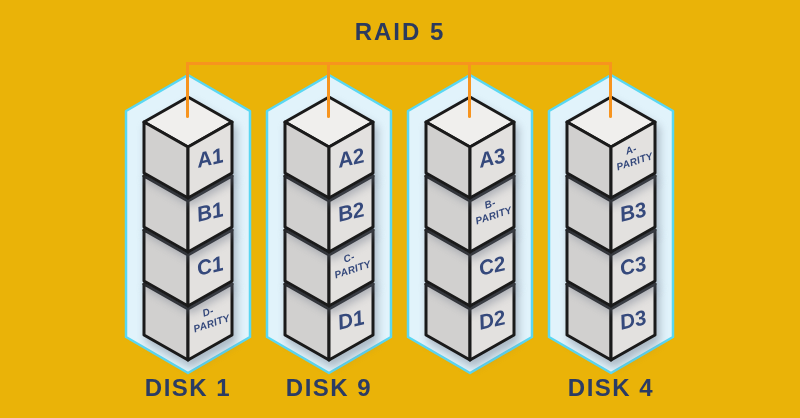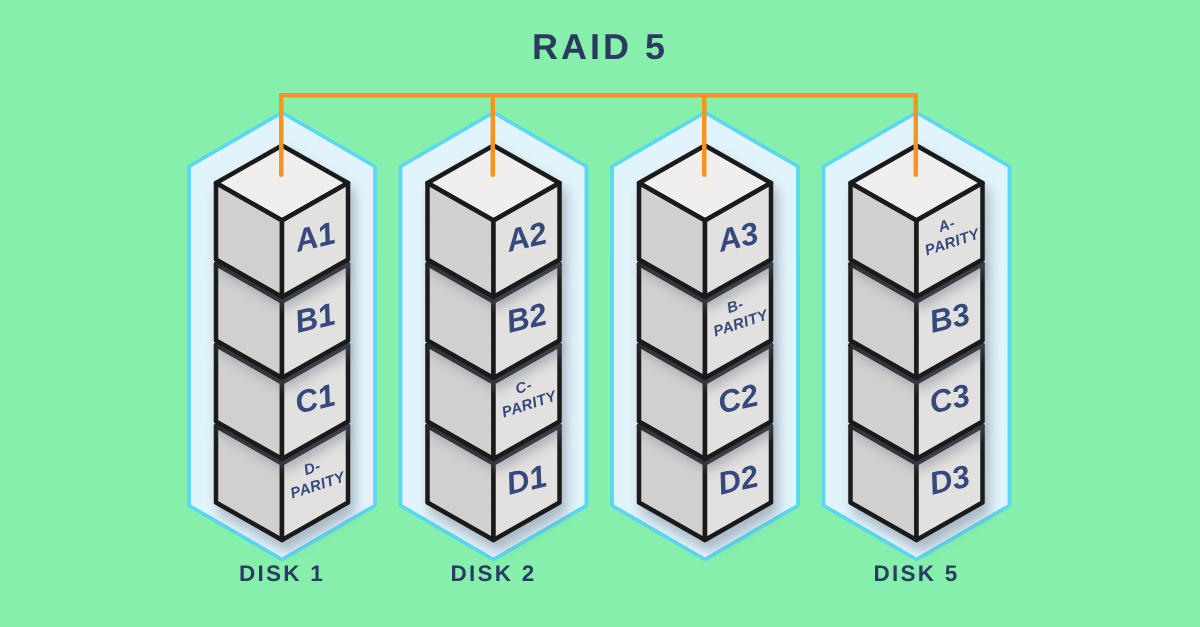--- a/index.html
+++ b/index.html
@@ -1,20 +1,20 @@
 <!DOCTYPE html>
 <html><head>
 <meta charset="utf-8">
 <style>
   html, body { margin: 0; padding: 0; }
   .stage {
     position: relative;
     width: 800px;
     height: 418px;
-    background: #86efac;
+    background: #eab308;
     overflow: hidden;
     font-family: "Liberation Sans", sans-serif;
   }
   .title {
     position: absolute;
     top: 18px; left: 0;
     width: 100%;
     text-align: center;
     font-size: 24px;
     font-weight: bold;
@@ -88,21 +88,21 @@
     font-style: italic;
     font-weight: bold;
     letter-spacing: 0.3px;
     fill: #35497c;
   }
   .disk-label {
     position: absolute;
     top: 374px; left: 0;
     width: 100%;
     text-align: center;
-    font-size: 15px;
+    font-size: 24px;
     font-weight: bold;
     letter-spacing: 1.5px;
     color: #2b3c64;
   }
 </style>
 </head>
 <body>
 
 <div class="stage">
 
@@ -168,21 +168,21 @@
       <polygon class="f-right" points="92,28 48,53 48,104 92,79"></polygon>
       <text class="blk-small" text-anchor="middle" transform="rotate(-18 70 62)"><tspan x="70" y="59">C-</tspan><tspan x="70" y="71">PARITY</tspan></text>
     </svg>
     <svg class="cube c3" viewBox="0 0 96 110">
       <polygon class="f-top" points="48,3 92,28 48,53 4,28"></polygon>
       <polygon class="f-left" points="4,28 48,53 48,104 4,79"></polygon>
       <polygon class="f-right" points="92,28 48,53 48,104 92,79"></polygon>
       <text class="blk-big" text-anchor="middle" transform="rotate(-13 70 64)"><tspan x="70" y="71">D1</tspan></text>
     </svg>
 
-    <div class="disk-label">DISK 2</div>
+    <div class="disk-label">DISK 9</div>
   </div>
 
   <div class="col col3">
     <svg class="hex" width="128" height="302" viewBox="0 0 128 302">
       <polygon points="64,2 126,38 126,264 64,300 2,264 2,38"></polygon>
     </svg>
     <div class="drop"></div>
 
     <svg class="cube c0" viewBox="0 0 96 110">
       <polygon class="f-top" points="48,3 92,28 48,53 4,28"></polygon>
@@ -235,16 +235,16 @@
       <polygon class="f-right" points="92,28 48,53 48,104 92,79"></polygon>
       <text class="blk-big" text-anchor="middle" transform="rotate(-13 70 64)"><tspan x="70" y="71">C3</tspan></text>
     </svg>
     <svg class="cube c3" viewBox="0 0 96 110">
       <polygon class="f-top" points="48,3 92,28 48,53 4,28"></polygon>
       <polygon class="f-left" points="4,28 48,53 48,104 4,79"></polygon>
       <polygon class="f-right" points="92,28 48,53 48,104 92,79"></polygon>
       <text class="blk-big" text-anchor="middle" transform="rotate(-13 70 64)"><tspan x="70" y="71">D3</tspan></text>
     </svg>
 
-    <div class="disk-label">DISK 5</div>
+    <div class="disk-label">DISK 4</div>
   </div>
 
 </div>
 
 </body></html>

